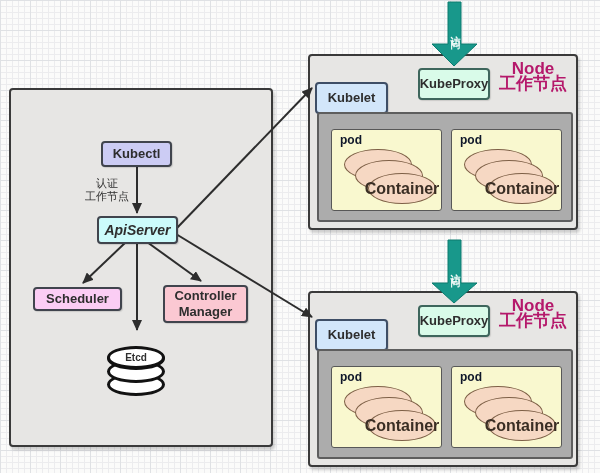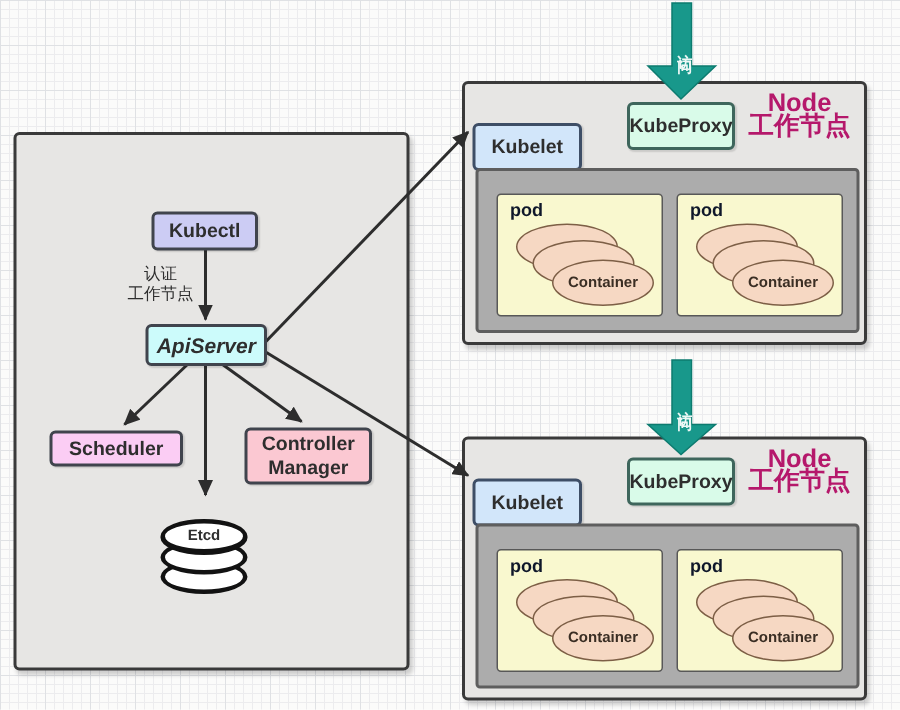--- a/index.html
+++ b/index.html
@@ -55,21 +55,21 @@
   .pod{position:absolute;width:109px;height:80px;background:#f9f8cf;border:1.5px solid #585858;
     border-radius:3px;}
   .pod1{left:12px;top:15px;}
   .pod2{left:132px;top:15px;}
   .pod-label{position:absolute;left:8px;top:3px;font-weight:bold;font-size:12px;color:#0f172a;}
   .ell{position:absolute;width:66px;height:29px;background:#f6d8c3;border:1px solid #7d5f46;
     border-radius:50%;}
   .e1{left:12px;top:19px;}
   .e2{left:23px;top:30px;}
   .e3{left:36px;top:43px;display:flex;align-items:center;justify-content:center;
-    font-weight:bold;font-size:10px;color:#3a2e24;}
+    font-weight:bold;font-size:16px;color:#3a2e24;}
   .visit-label{position:absolute;z-index:2;left:446px;width:16px;height:34px;color:#eef8f6;
     font-size:10px;font-weight:bold;writing-mode:vertical-rl;text-orientation:upright;
     letter-spacing:3px;text-align:center;}
   #visit1{top:14px;}
   #visit2{top:252px;}
 </style>
 </head>
 <body>
 
 <div class="canvas">

